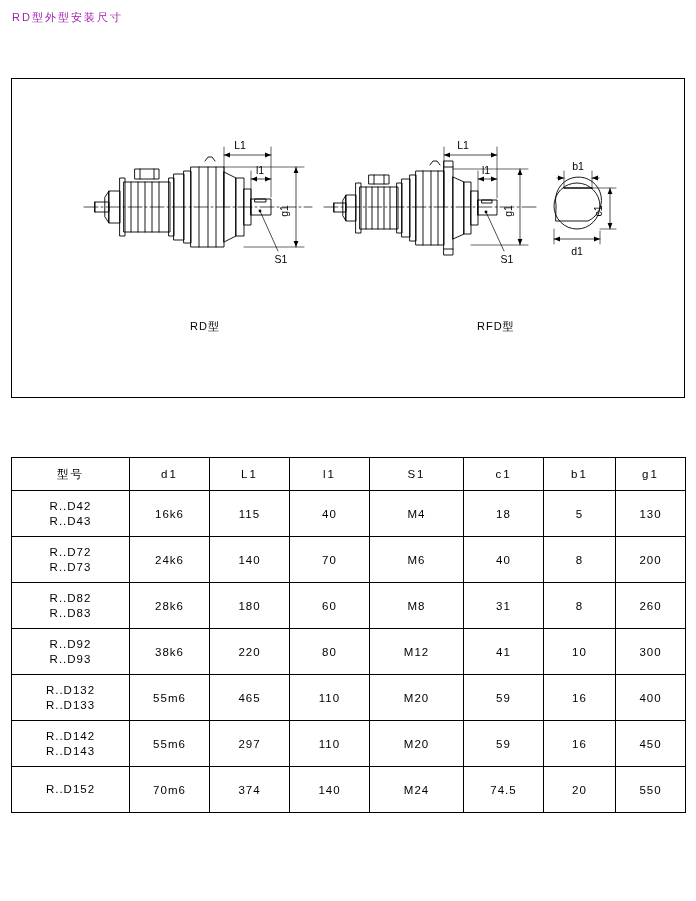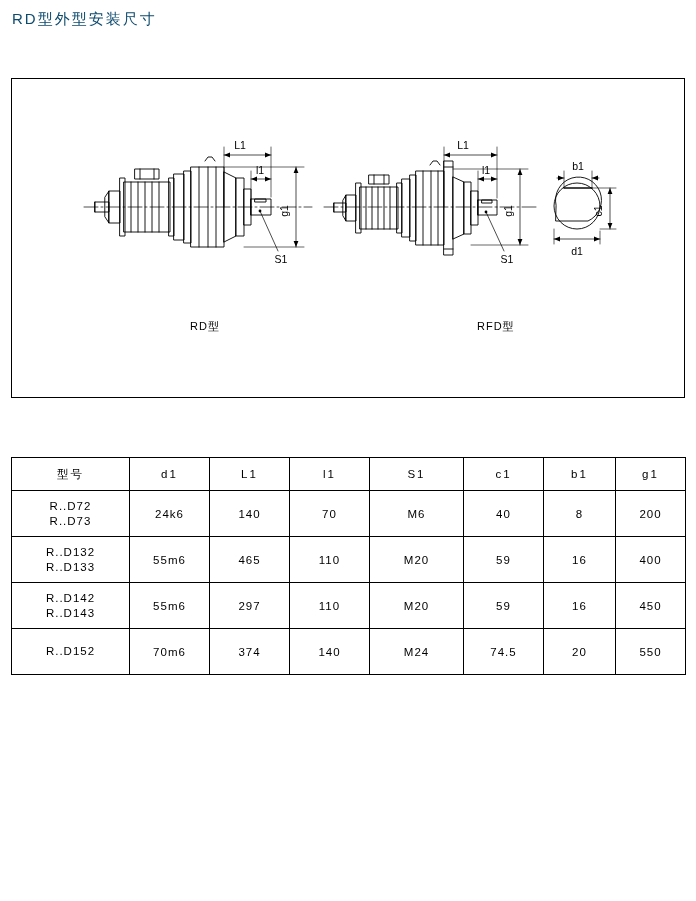--- a/index.html
+++ b/index.html
@@ -17,23 +17,23 @@
   }
   .page {
     position: relative;
     width: 696px;
     height: 901px;
   }
   .page-title {
     position: absolute;
     left: 12px;
     top: 10px;
-    font-size: 15px;
+    font-size: 11px;
     letter-spacing: 2px;
-    color: #0c4a6e;
+    color: #a21caf;
     white-space: nowrap;
   }
   .figure-box {
     position: absolute;
     left: 11px;
     top: 78px;
     width: 674px;
     height: 320px;
     border: 1px solid #000000;
     box-sizing: border-box;
@@ -289,30 +289,60 @@
         <th>L1</th>
         <th>l1</th>
         <th>S1</th>
         <th>c1</th>
         <th>b1</th>
         <th>g1</th>
       </tr>
     </thead>
     <tbody>
       <tr>
+        <td class="model"><span>R..D42</span><br><span>R..D43</span></td>
+        <td>16k6</td>
+        <td>115</td>
+        <td>40</td>
+        <td>M4</td>
+        <td>18</td>
+        <td>5</td>
+        <td>130</td>
+      </tr>
+      <tr>
         <td class="model"><span>R..D72</span><br><span>R..D73</span></td>
         <td>24k6</td>
         <td>140</td>
         <td>70</td>
         <td>M6</td>
         <td>40</td>
         <td>8</td>
         <td>200</td>
       </tr>
       <tr>
+        <td class="model"><span>R..D82</span><br><span>R..D83</span></td>
+        <td>28k6</td>
+        <td>180</td>
+        <td>60</td>
+        <td>M8</td>
+        <td>31</td>
+        <td>8</td>
+        <td>260</td>
+      </tr>
+      <tr>
+        <td class="model"><span>R..D92</span><br><span>R..D93</span></td>
+        <td>38k6</td>
+        <td>220</td>
+        <td>80</td>
+        <td>M12</td>
+        <td>41</td>
+        <td>10</td>
+        <td>300</td>
+      </tr>
+      <tr>
         <td class="model"><span>R..D132</span><br><span>R..D133</span></td>
         <td>55m6</td>
         <td>465</td>
         <td>110</td>
         <td>M20</td>
         <td>59</td>
         <td>16</td>
         <td>400</td>
       </tr>
       <tr>

